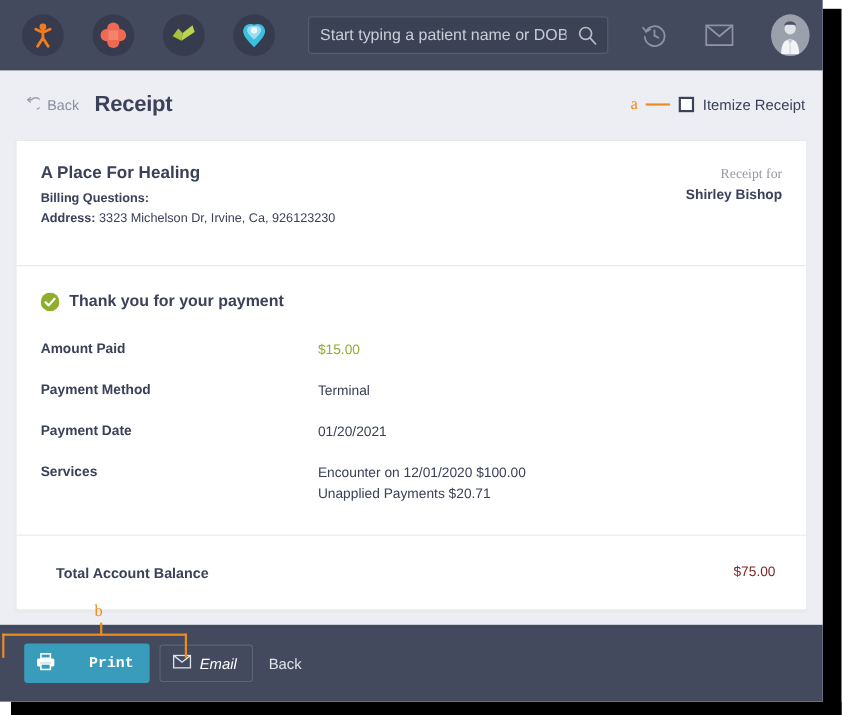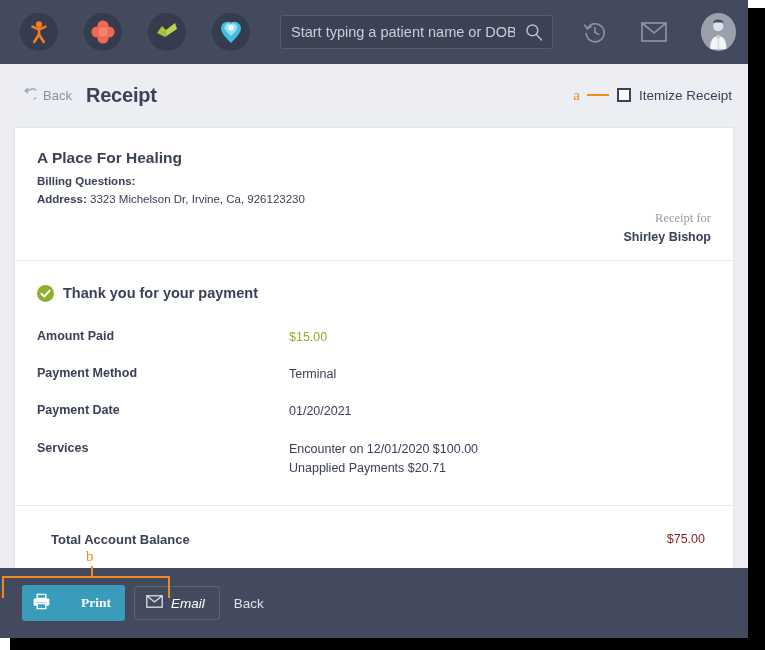--- a/index.html
+++ b/index.html
@@ -157,23 +157,22 @@
     position: absolute;
     left: 14px;
     top: 127px;
     width: 720px;
     background: #ffffff;
     border: 1px solid #e2e5ea;
     box-shadow: 0 1px 2px rgba(0,0,0,0.06);
   }
   #card-top {
     display: flex;
-    padding: 21px 22px 16px 22px;
+    padding: 21px 22px 32px 22px;
     border-bottom: 1px solid #e6e8ec;
-    flex-direction: column;
   }
   #practice-name {
     font-size: 15.5px;
     font-weight: bold;
     color: #3a4158;
     margin-bottom: 6px;
   }
   .practice-line {
     font-size: 11.5px;
     font-weight: bold;
@@ -274,21 +273,21 @@
     border-radius: 3px;
     padding: 8px 14px 8px 11px;
     cursor: pointer;
     margin-right: 9px;
   }
   #print-button .btn-label {
     color: #ffffff;
     font-size: 13.5px;
     font-weight: bold;
     margin-left: 8px;
-    font-family: Liberation Serif, serif;
+    font-family: Liberation Mono, monospace;
     padding-left: 23px;
   }
   #email-button {
     display: flex;
     align-items: center;
     background: transparent;
     border: 1px solid #5d6477;
     border-radius: 3px;
     padding: 8px 14px 8px 11px;
     cursor: pointer;

